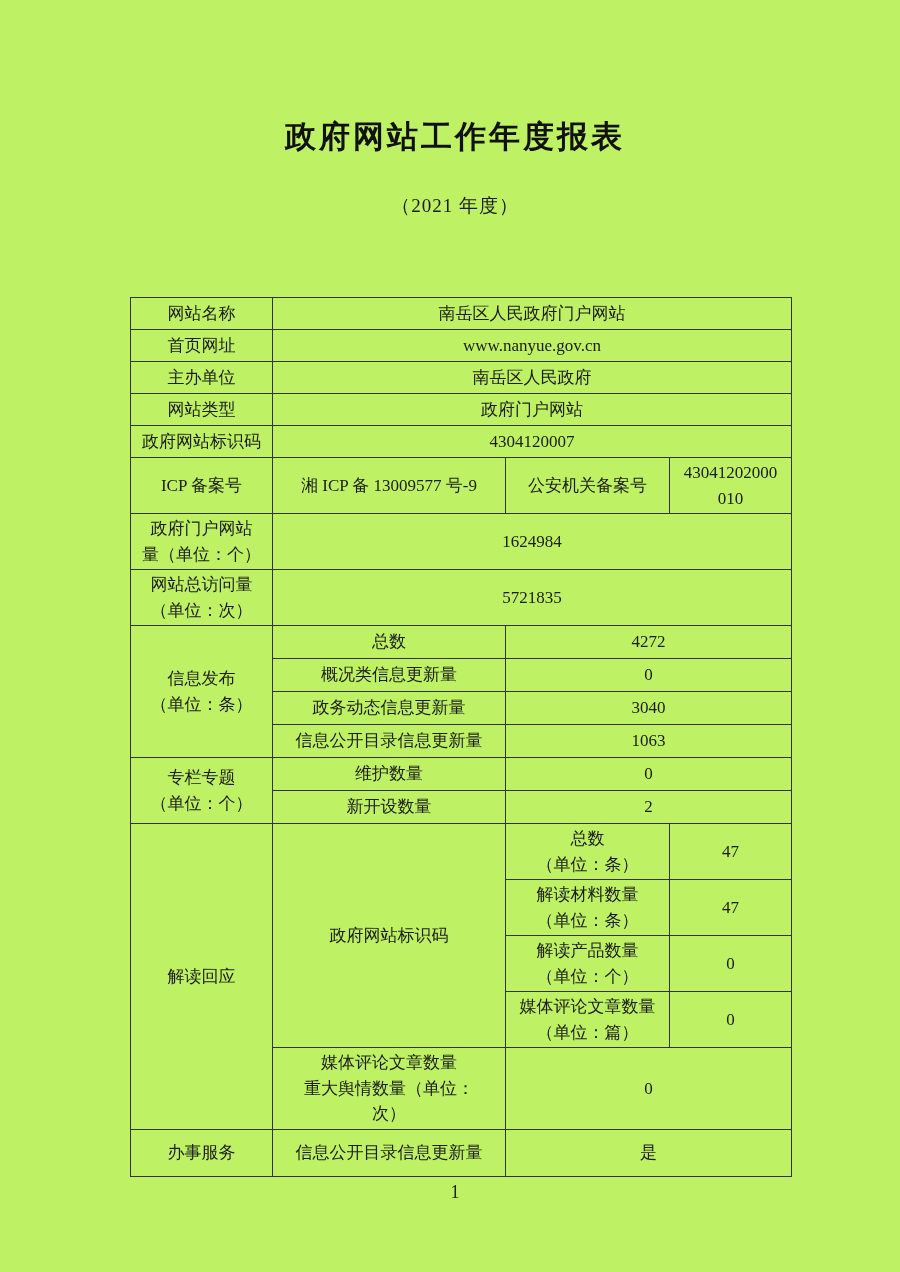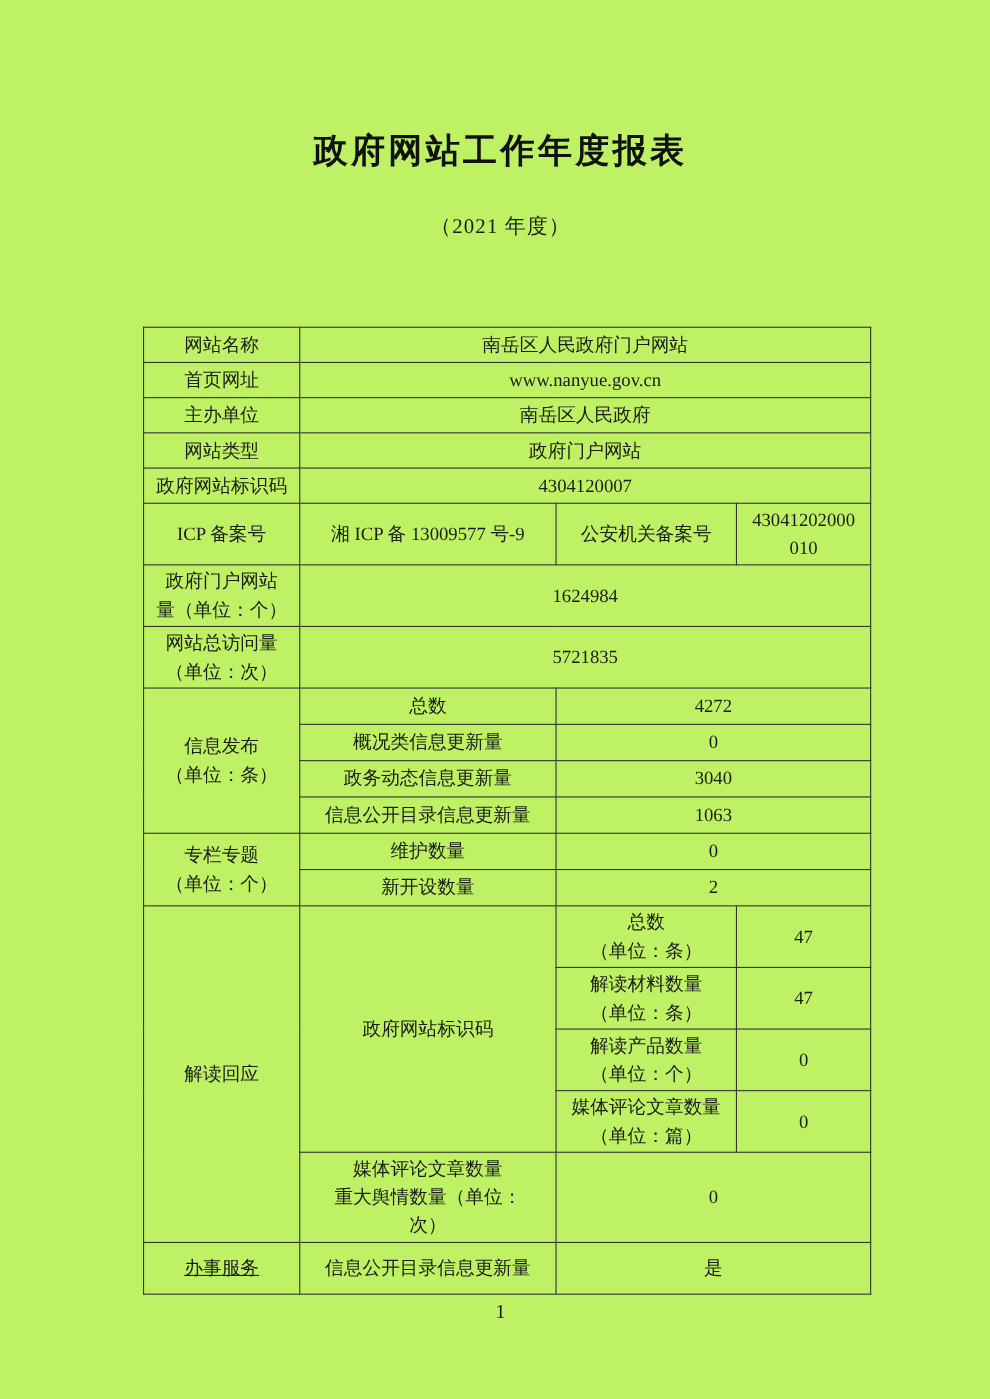--- a/index.html
+++ b/index.html
@@ -65,21 +65,21 @@
     overflow: hidden;
     margin-top: 19px;
   }
   tr.r-basic   td { height: 27px; }
   tr.r-icp     td { height: 49px; }
   tr.r-traffic td { height: 50px; }
   tr.r-info    td { height: 28px; }
   tr.r-interp  td { height: 48px; }
   tr.r-response td { height: 74px; }
   tr.r-service td { height: 42px; }
-  td.va-bottom { vertical-align: bottom; padding-bottom: 3px; text-decoration: underline; }
+  td.va-bottom { vertical-align: bottom; padding-bottom: 3px; }
   td.va-top    { vertical-align: top; padding-top: 5px; }
   .page-number {
     position: absolute;
     top: 1182px;
     left: 0;
     width: 910px;
     text-align: center;
     font-size: 18px;
   }
 </style>

